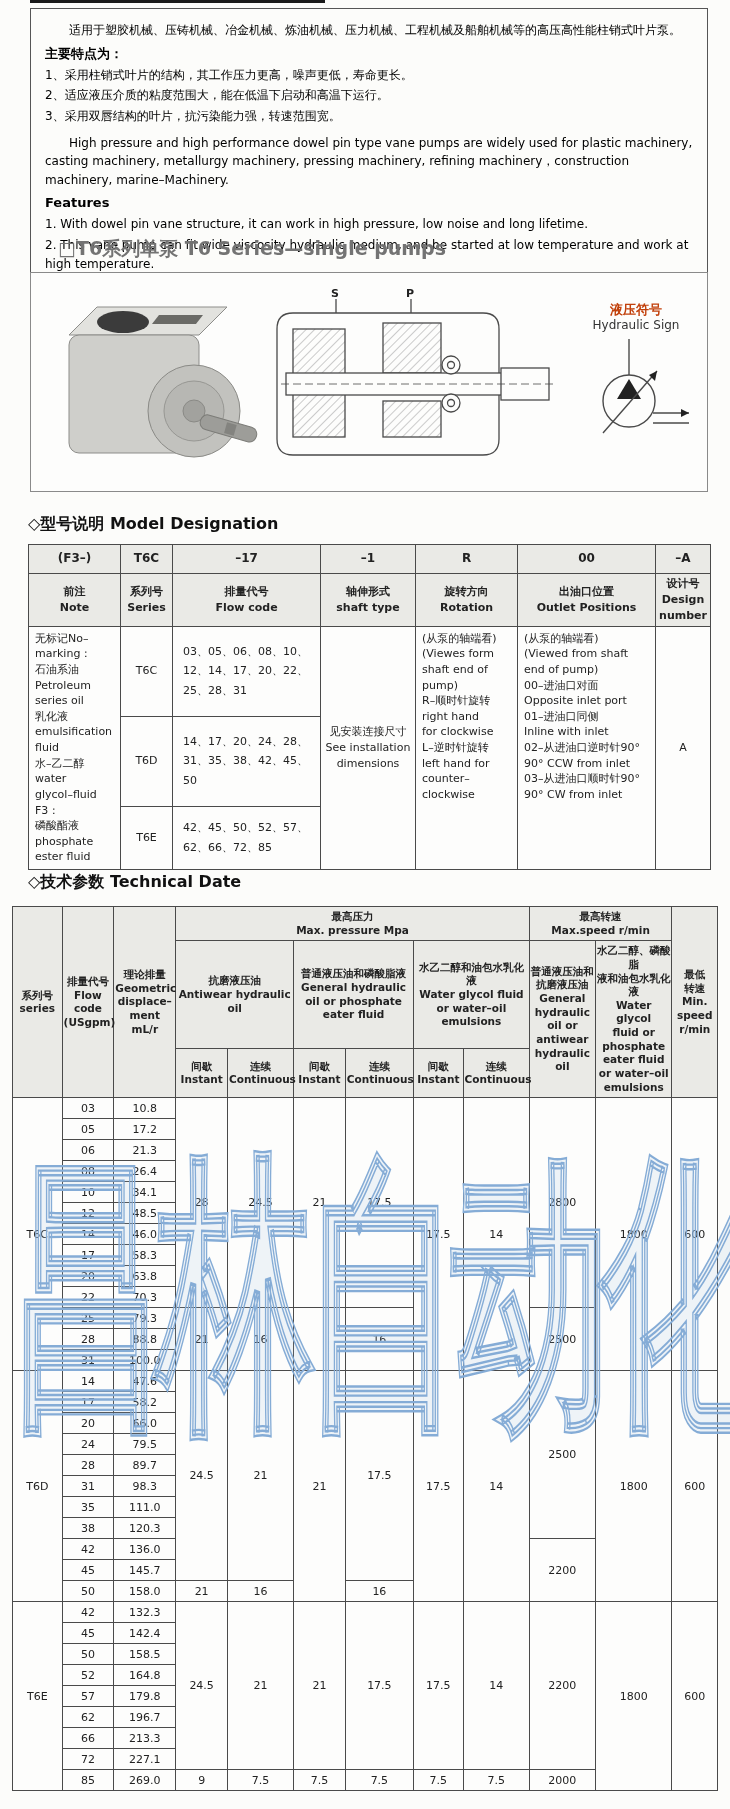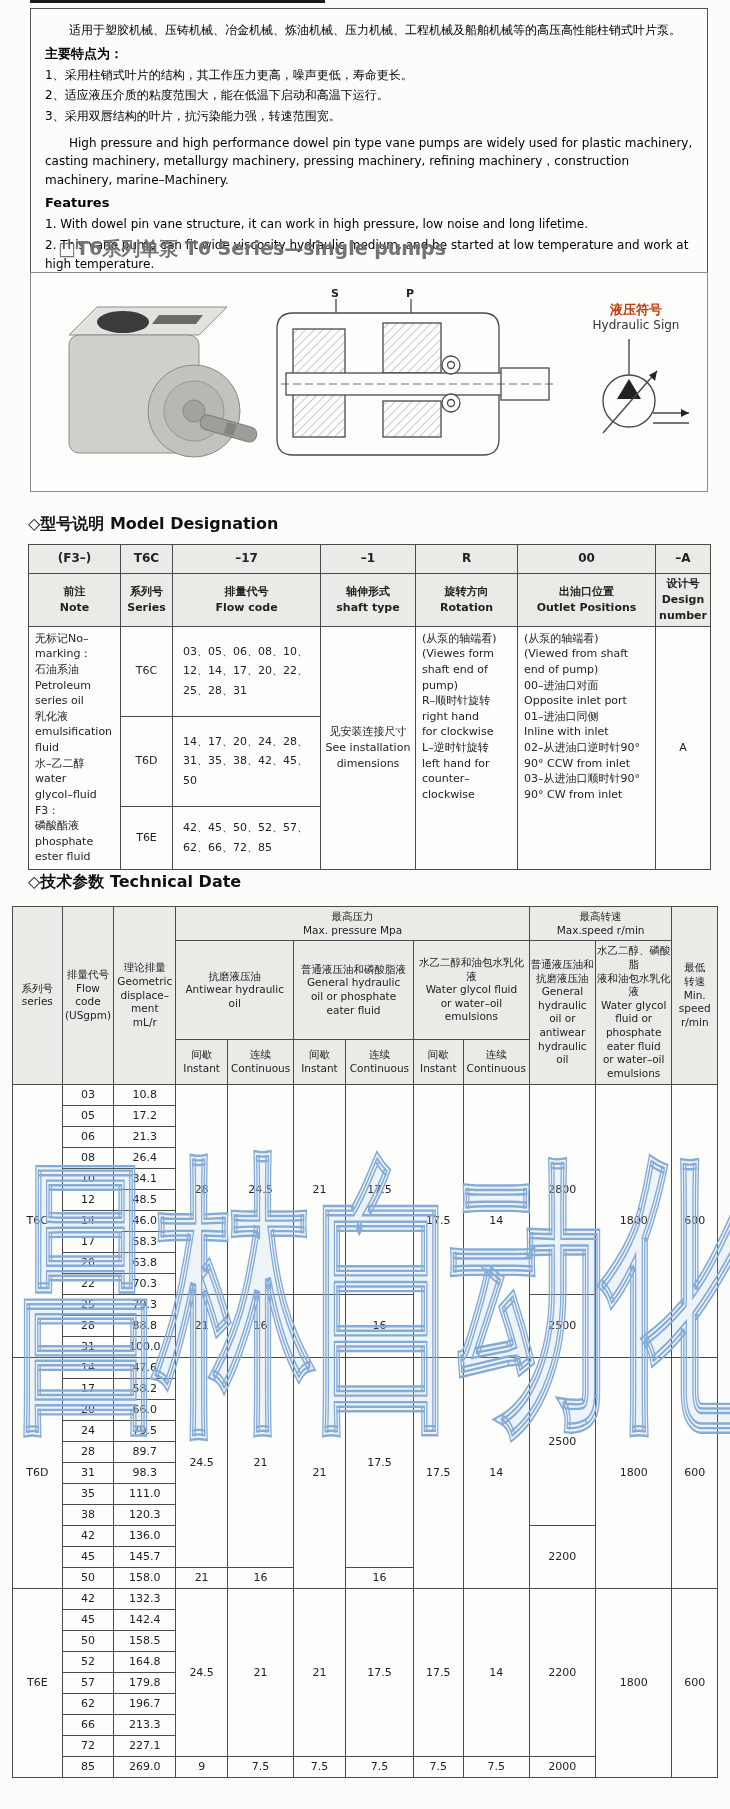--- a/index.html
+++ b/index.html
@@ -37,21 +37,21 @@
   .model-table{position:absolute;left:28px;top:544px;width:682px;font-size:11px;}
   .model-table td{padding:2px 3px;line-height:1.45;background:#fdfdfc;}
   .model-table td.ch{background:#eaeae6;font-weight:bold;font-size:12px;height:24px;}
   .model-table td.h{background:#eaeae6;font-weight:bold;height:46px;}
   .model-table td.l{text-align:left;vertical-align:top;padding:4px 6px;line-height:1.42;}
   .model-table td.codes{text-align:left;padding:3px 10px;line-height:1.8;}
 
   .tech-wrap{position:absolute;left:12px;top:906px;width:706px;}
   .tech-table{width:706px;font-size:11px;background:#fdfdfc;position:relative;z-index:1;}
   .tech-table td{height:20px;padding:0 1px;}
-  .tech-table td.h{background:#eaeae6;font-weight:normal;font-size:10.5px;line-height:1.3;padding:3px 1px;}
+  .tech-table td.h{background:#eaeae6;font-weight:bold;font-size:10.5px;line-height:1.3;padding:3px 1px;}
   .wm-table{position:absolute;left:-4px;top:196px;width:730px;font-size:158px;letter-spacing:-10px;
             transform:scaleY(1.85);transform-origin:top;z-index:2;}
 
   .tech-heading{top:872px;}
   .model-heading{top:514px;}
 
   .footer-mark{position:absolute;right:8px;top:1766px;font-size:22px;font-weight:bold;color:#000;z-index:6;white-space:nowrap;}
 </style>
 </head>
 <body>

